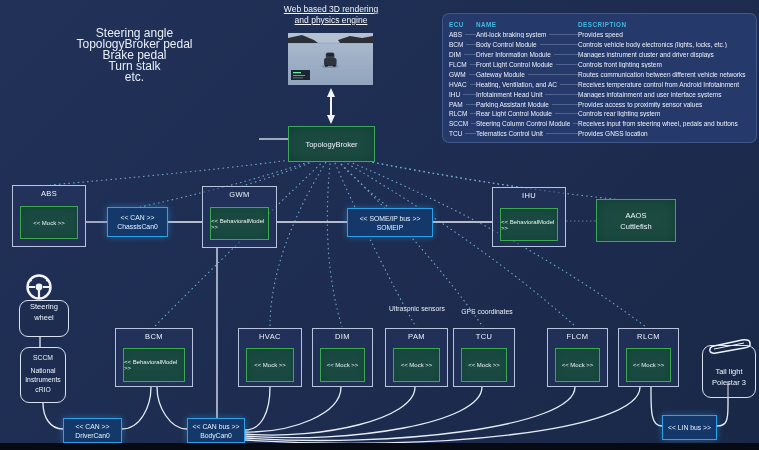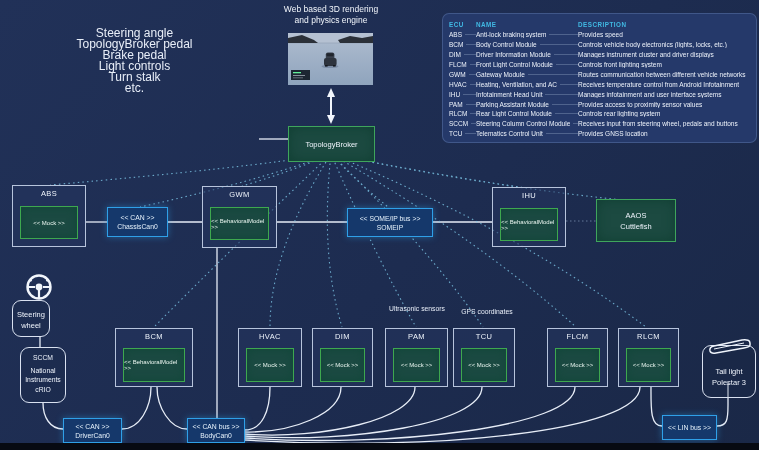--- a/index.html
+++ b/index.html
@@ -25,21 +25,21 @@
   .green-box{position:absolute;box-sizing:border-box;border:1.2px solid #3fa55c;background:#1c4a41;
              display:flex;flex-direction:column;align-items:center;justify-content:center;
              font-size:7.5px;line-height:11px;color:#eef3fb;text-align:center;box-shadow:inset 0 0 12px rgba(12,60,46,.8);}
   .plain-box{position:absolute;box-sizing:border-box;border:1.2px solid #cdd6e6;background:#42506b;
              display:flex;align-items:center;justify-content:center;font-size:7.5px;color:#eef3fb;}
   .hw-box{position:absolute;box-sizing:border-box;border:1.3px solid #d9e1f0;border-radius:9px;
           background:rgba(24,38,68,.25);color:#eef3fb;text-align:center;font-size:7.5px;line-height:11px;}
   .note{position:absolute;font-size:6.8px;color:#e8eef8;text-align:center;}
   
   #input-labels{position:absolute;left:43px;top:28px;width:183px;text-align:center;font-size:12px;line-height:11px;color:#e8eef8;}
-  #top-title{position:absolute;left:249px;top:4px;width:164px;text-align:center;font-size:8.5px;line-height:11px;color:#f2f6fc;}
+  #top-title{position:absolute;left:249px;top:4px;width:164px;text-align:center;font-size:8.5px;line-height:11px;color:#f2f6fc;text-decoration:underline;}
   
   #legend{position:absolute;left:442px;top:13px;width:315px;height:130px;background:#25396a;
           border:1px solid rgba(130,160,210,.3);border-radius:7px;padding:6px 8px 4px 6px;box-sizing:border-box;}
   .lg-row{display:flex;align-items:center;height:9.9px;font-size:6.5px;color:#eef3fb;white-space:nowrap;}
   .lg-head{color:#41b9e3;font-weight:bold;letter-spacing:.5px;font-size:6.3px;}
   .lg-c1{flex:0 0 27px;display:flex;align-items:center;gap:3px;overflow:hidden;}
   .lg-c2{flex:0 0 102px;display:flex;align-items:center;gap:3px;overflow:hidden;}
   .lg-c3{flex:1;overflow:hidden;}
   .lead{flex:1;height:0;border-top:1px solid rgba(190,210,235,.28);min-width:2px;}
   .lg-head .lead{border-top:none;}
@@ -99,21 +99,20 @@
 
   <div id="top-title">
     <div>Web based 3D rendering</div>
     <div>and physics engine</div>
   </div>
 
   <div id="input-labels">
     <div>Steering angle</div>
     <div>TopologyBroker pedal</div>
     <div>Brake pedal</div>
-    <div>Light controls</div>
     <div>Turn stalk</div>
     <div>etc.</div>
   </div>
 
   <div class="abs" style="left:288px;top:33px;width:85px;height:52px">
     <svg width="85" height="52" viewBox="0 0 85 52">
       <defs>
         <linearGradient id="gGround" x1="0" y1="0" x2="0" y2="1">
           <stop offset="0" stop-color="#a9b8cc"></stop>
             <stop offset="1" stop-color="#8fa4bd"></stop>
@@ -337,21 +336,21 @@
 
   <div class="abs" style="left:24px;top:272px;width:30px;height:30px">
     <svg width="30" height="30" viewBox="0 0 30 30">
       <circle cx="15" cy="15" r="11.5" fill="none" stroke="#f2f6fc" stroke-width="2.4"></circle>
       <circle cx="15" cy="15" r="3.4" fill="#f2f6fc"></circle>
       <path d="M4,15 H11 M19,15 H26 M15,18 V26" stroke="#f2f6fc" stroke-width="2.2" fill="none"></path>
       <circle cx="6.5" cy="8" r="1.6" fill="#f2f6fc"></circle>
       <circle cx="23.5" cy="8" r="1.6" fill="#f2f6fc"></circle>
     </svg>
   </div>
-  <div class="hw-box" style="left:12px;top:300px;width:38px;height:37px;padding-top:8px">
+  <div class="hw-box" style="left:19px;top:300px;width:50px;height:37px;padding-top:0">
     <div>Steering</div>
     <div>wheel</div>
   </div>
 
   <div class="hw-box" style="left:20px;top:347px;width:46px;height:56px;padding-top:5px;font-size:6.8px;line-height:9.5px">
     <div style="margin-bottom:3px">SCCM</div>
     <div>National</div>
     <div>Instruments</div>
     <div>cRIO</div>
   </div>

